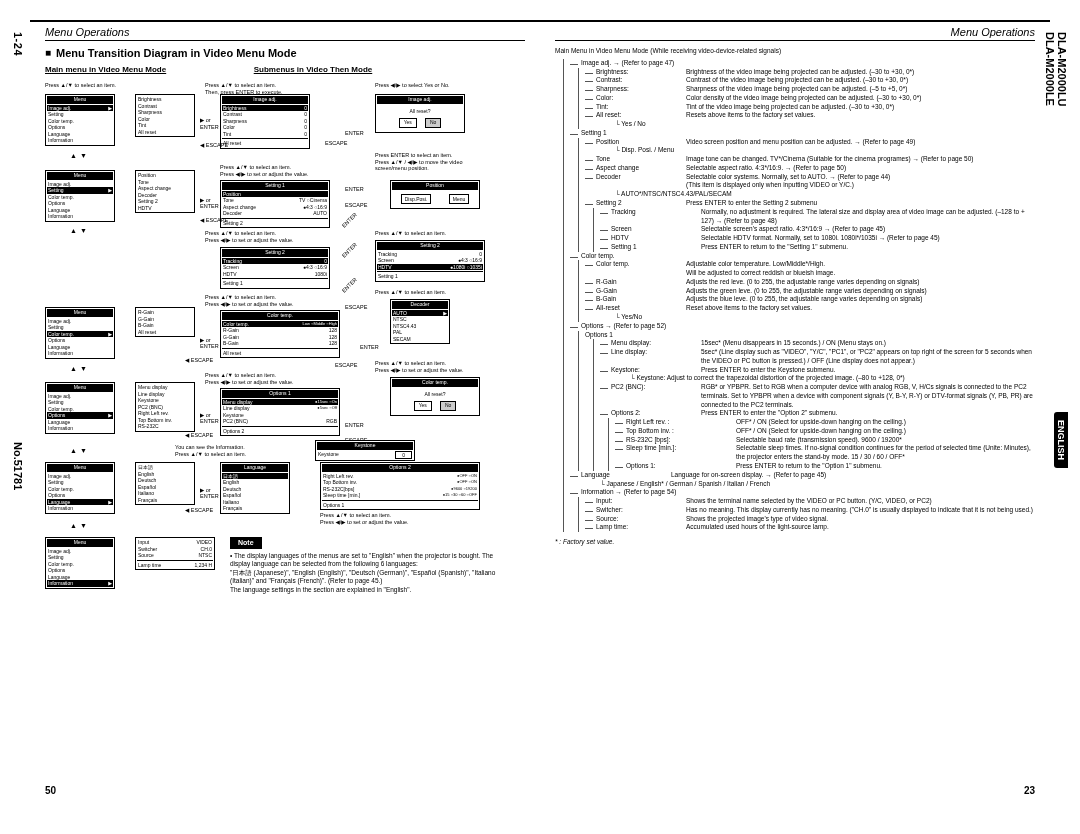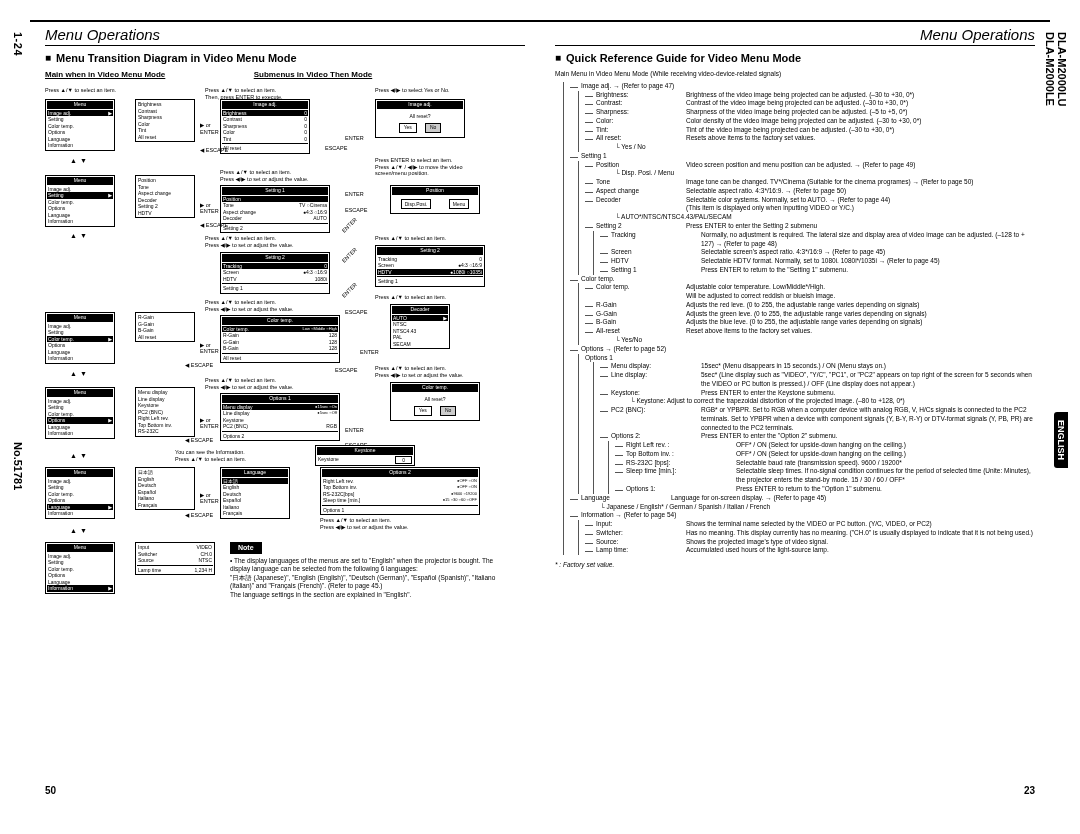--- a/index.html
+++ b/index.html
@@ -60,21 +60,21 @@
     background: #000;
     color: #fff;
     writing-mode: vertical-rl;
     font-size: 9px;
     font-weight: bold;
     padding: 8px 2px;
     border-radius: 3px 0 0 3px;
   }
   .header {
     font-style: italic;
-    font-size: 15px;
+    font-size: 11px;
     padding: 4px 0 2px 0;
     border-bottom: 1px solid #000;
     margin-bottom: 6px;
   }
   .section-title {
     font-size: 11px;
     font-weight: bold;
     margin: 2px 0 6px 0;
     display: flex;
     align-items: flex-start;
@@ -187,21 +187,21 @@
 
   <div class="page page-left">
     <div class="spine">1-24</div>
     <div class="spine2">No.51781</div>
 
     <div class="header">Menu Operations</div>
     <div class="section-title">
       <span>Menu Transition Diagram in Video Menu Mode</span>
     </div>
     <div class="two-col-headers">
-      <div class="subtitle">Main when in Video Menu Mode</div>
+      <div class="subtitle">Main menu in Video Menu Mode</div>
       <div class="subtitle" style="flex:1.3">Submenus in Video Then Mode</div>
     </div>
 
     <div class="diagram-area">
 
       <div class="tiny-label" style="top:0;left:0">Press ▲/▼ to select an item.</div>
       <div class="tiny-label" style="top:0;left:160px">Press ▲/▼ to select an item.</div>
       <div class="tiny-label" style="top:7px;left:160px">Then, press ENTER to execute.</div>
       <div class="tiny-label" style="top:0;left:330px">Press ◀/▶ to select Yes or No.</div>
 
@@ -796,23 +796,20 @@
 
     <div class="page-num left">50</div>
   </div>
 
   <div class="page page-right">
     <div class="right-spine" style="white-space:pre-line">DLA-M2000LU
 DLA-M2000LE</div>
     <div class="english-tab">ENGLISH</div>
 
     <div class="header" style="text-align:right">Menu Operations</div>
-    <div class="section-title">
-      <span>Quick Reference Guide for Video Menu Mode</span>
-    </div>
 
     <div class="tree">
       <div class="intro">Main Menu in Video Menu Mode (While receiving video-device-related signals)</div>
 
       <div class="branch">
         <div class="entry">
             <span class="tick"></span>
             <span>Image adj. → (Refer to page 47)</span>
           </div>
         <div class="branch">

